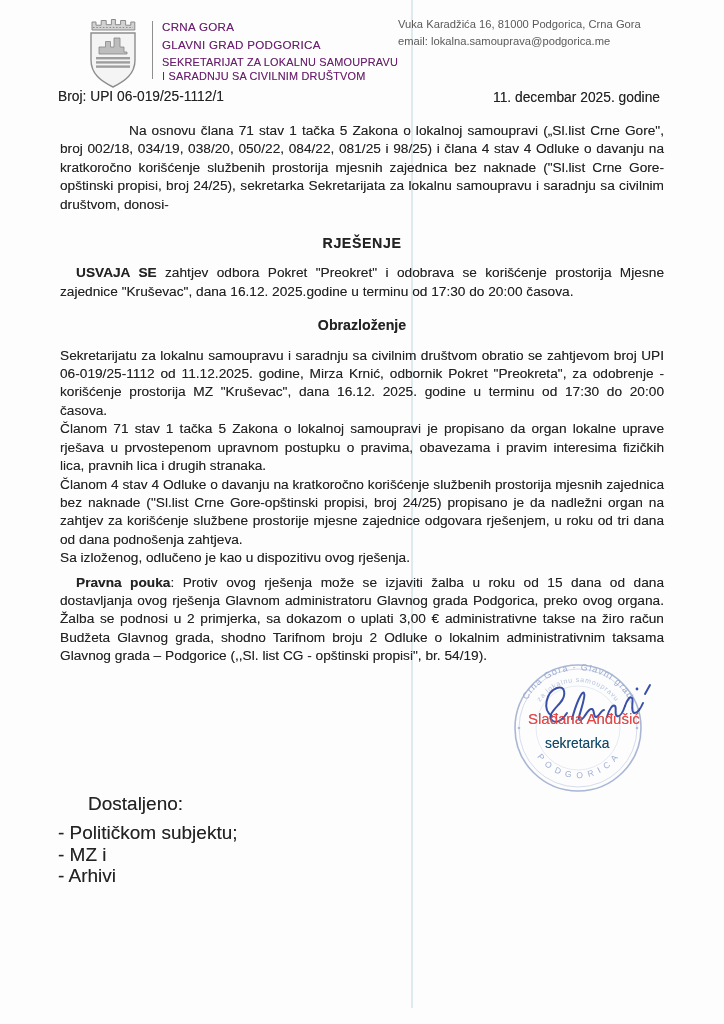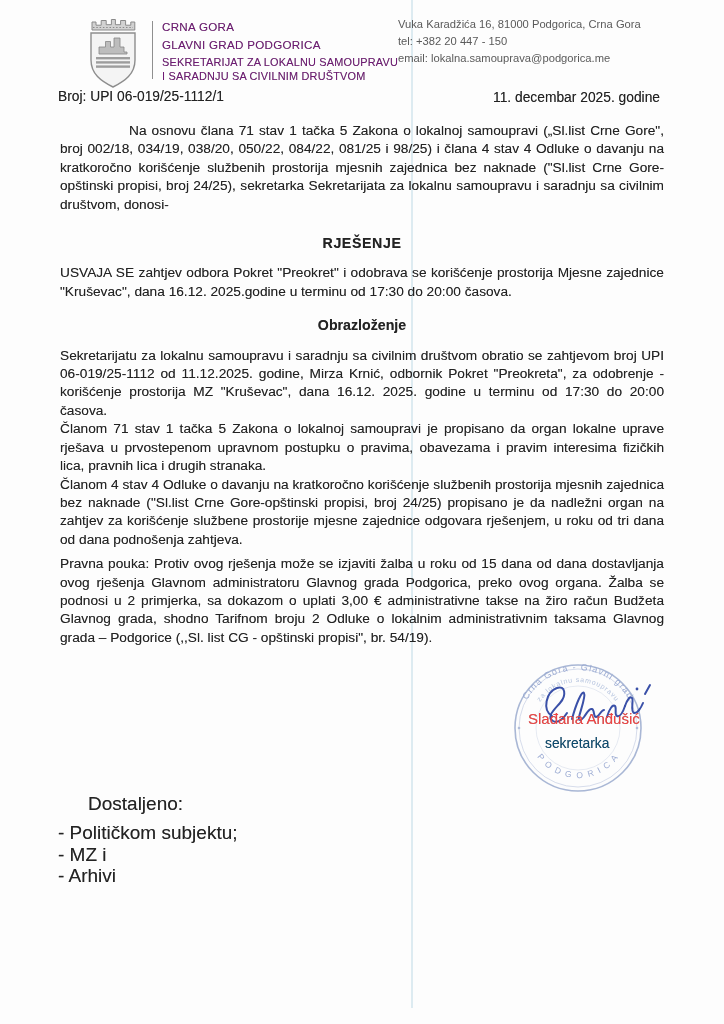--- a/index.html
+++ b/index.html
@@ -36,21 +36,21 @@
     position:absolute; left:60px; top:122px; width:604px;
     font-size:13.7px; line-height:18.4px; text-align:justify; color:#232323;
   }
   .p-intro{ text-indent:69px; margin:0 0 20px 0; }
   .h-center{ text-align:center; font-weight:bold; font-size:14.2px; }
   .h-rjesenje{ margin:8px 0 12px 0; letter-spacing:.6px; }
   .h-obraz{ margin:15px 0 12px 0; }
   .p-decision{ margin:0 0 13px 0; }
   .p-expl{ margin:0; }
   .p-legal{ margin:6px 0 0 0; }
-  .lead-bold{ font-weight:normal; }
+  .lead-bold{ font-weight:bold;margin-left:16px; }
 
   
   .sig-block{ position:absolute; left:498px; top:648px; width:200px; height:170px; }
   .stamp-svg{ position:absolute; left:0; top:0; }
   .signature-svg{ position:absolute; left:38px; top:28px; }
   .sig-name{ position:absolute; left:30px; top:62px; font-size:15px; color:#ef4444; white-space:nowrap; }
   .sig-title{ position:absolute; left:47px; top:88px; font-size:13.8px; color:#0c4a6e; white-space:nowrap; }
 
   
   .delivered{ position:absolute; left:58px; top:793px; font-size:19px; color:#232323; }
@@ -82,39 +82,39 @@
 
   <div class="org-block">
     <div class="org-line1 soft">CRNA GORA</div>
     <div class="org-line2 soft">GLAVNI GRAD PODGORICA</div>
     <div class="org-line3 soft">SEKRETARIJAT ZA LOKALNU SAMOUPRAVU</div>
     <div class="org-line3 soft">I SARADNJU SA CIVILNIM DRUŠTVOM</div>
   </div>
 
   <div class="contact-block">
     <div>Vuka Karadžića 16, 81000 Podgorica, Crna Gora</div>
-    <div>tel: +382 20 447 - 150</div>
     <div>email: lokalna.samouprava@podgorica.me</div>
   </div>
 
   <div class="broj-line soft">Broj: UPI 06-019/25-1112/1</div>
   <div class="date-line soft">11. decembar 2025. godine</div>
 
   <div class="main soft">
     <p class="p-intro">Na osnovu člana 71 stav 1 tačka 5 Zakona o lokalnoj samoupravi („Sl.list Crne Gore", broj  002/18, 034/19, 038/20, 050/22, 084/22, 081/25 i 98/25) i člana 4 stav 4 Odluke o davanju na kratkoročno korišćenje službenih prostorija mjesnih zajednica bez naknade ("Sl.list Crne Gore-opštinski propisi, broj 24/25), sekretarka Sekretarijata za lokalnu samoupravu i saradnju sa civilnim društvom, donosi-</p>
 
     <div class="h-center h-rjesenje">RJEŠENJE</div>
 
     <p class="p-decision"><span class="lead-bold">USVAJA SE</span><span> zahtjev odbora Pokret "Preokret" i odobrava se korišćenje prostorija Mjesne zajednice "Kruševac", dana 16.12. 2025.godine u terminu od  17:30 do 20:00 časova.</span></p>
 
     <div class="h-center h-obraz">Obrazloženje</div>
 
     <p class="p-expl">Sekretarijatu za lokalnu samoupravu i saradnju sa civilnim društvom obratio se zahtjevom broj UPI 06-019/25-1112 od 11.12.2025. godine, Mirza Krnić, odbornik Pokret "Preokreta", za odobrenje -  korišćenje prostorija MZ "Kruševac", dana  16.12. 2025. godine u terminu od  17:30 do 20:00 časova.</p>
     <p class="p-expl">Članom 71 stav 1 tačka 5  Zakona o lokalnoj samoupravi je propisano da organ lokalne uprave rješava u prvostepenom upravnom postupku o pravima, obavezama i pravim interesima fizičkih lica, pravnih lica i drugih stranaka.</p>
     <p class="p-expl">Članom 4 stav 4 Odluke o davanju na kratkoročno korišćenje službenih prostorija mjesnih zajednica bez naknade ("Sl.list Crne Gore-opštinski propisi, broj 24/25) propisano je da nadležni organ na zahtjev za korišćenje službene prostorije mjesne zajednice odgovara rješenjem, u roku od tri dana od dana podnošenja zahtjeva.</p>
+    <p class="p-expl">Sa izloženog, odlučeno je kao u dispozitivu ovog rješenja.</p>
 
     <p class="p-legal"><span class="lead-bold">Pravna pouka</span><span>: Protiv ovog rješenja može se izjaviti žalba u roku od 15 dana od dana dostavljanja ovog rješenja Glavnom administratoru Glavnog grada Podgorica, preko ovog organa. Žalba se podnosi u 2 primjerka, sa dokazom o uplati 3,00 € administrativne takse na žiro račun Budžeta Glavnog grada, shodno Tarifnom broju 2 Odluke o lokalnim administrativnim taksama Glavnog grada – Podgorice (,,Sl. list CG - opštinski propisi", br. 54/19).</span></p>
   </div>
 
   <div class="sig-block">
 
     <svg class="stamp-svg" width="160" height="160" viewBox="0 0 160 160">
       <defs>
         <path id="arcTop" d="M 22,80 A 58,58 0 0 1 138,80"></path>
         <path id="arcInner" d="M 34,80 A 46,46 0 0 1 126,80"></path>

